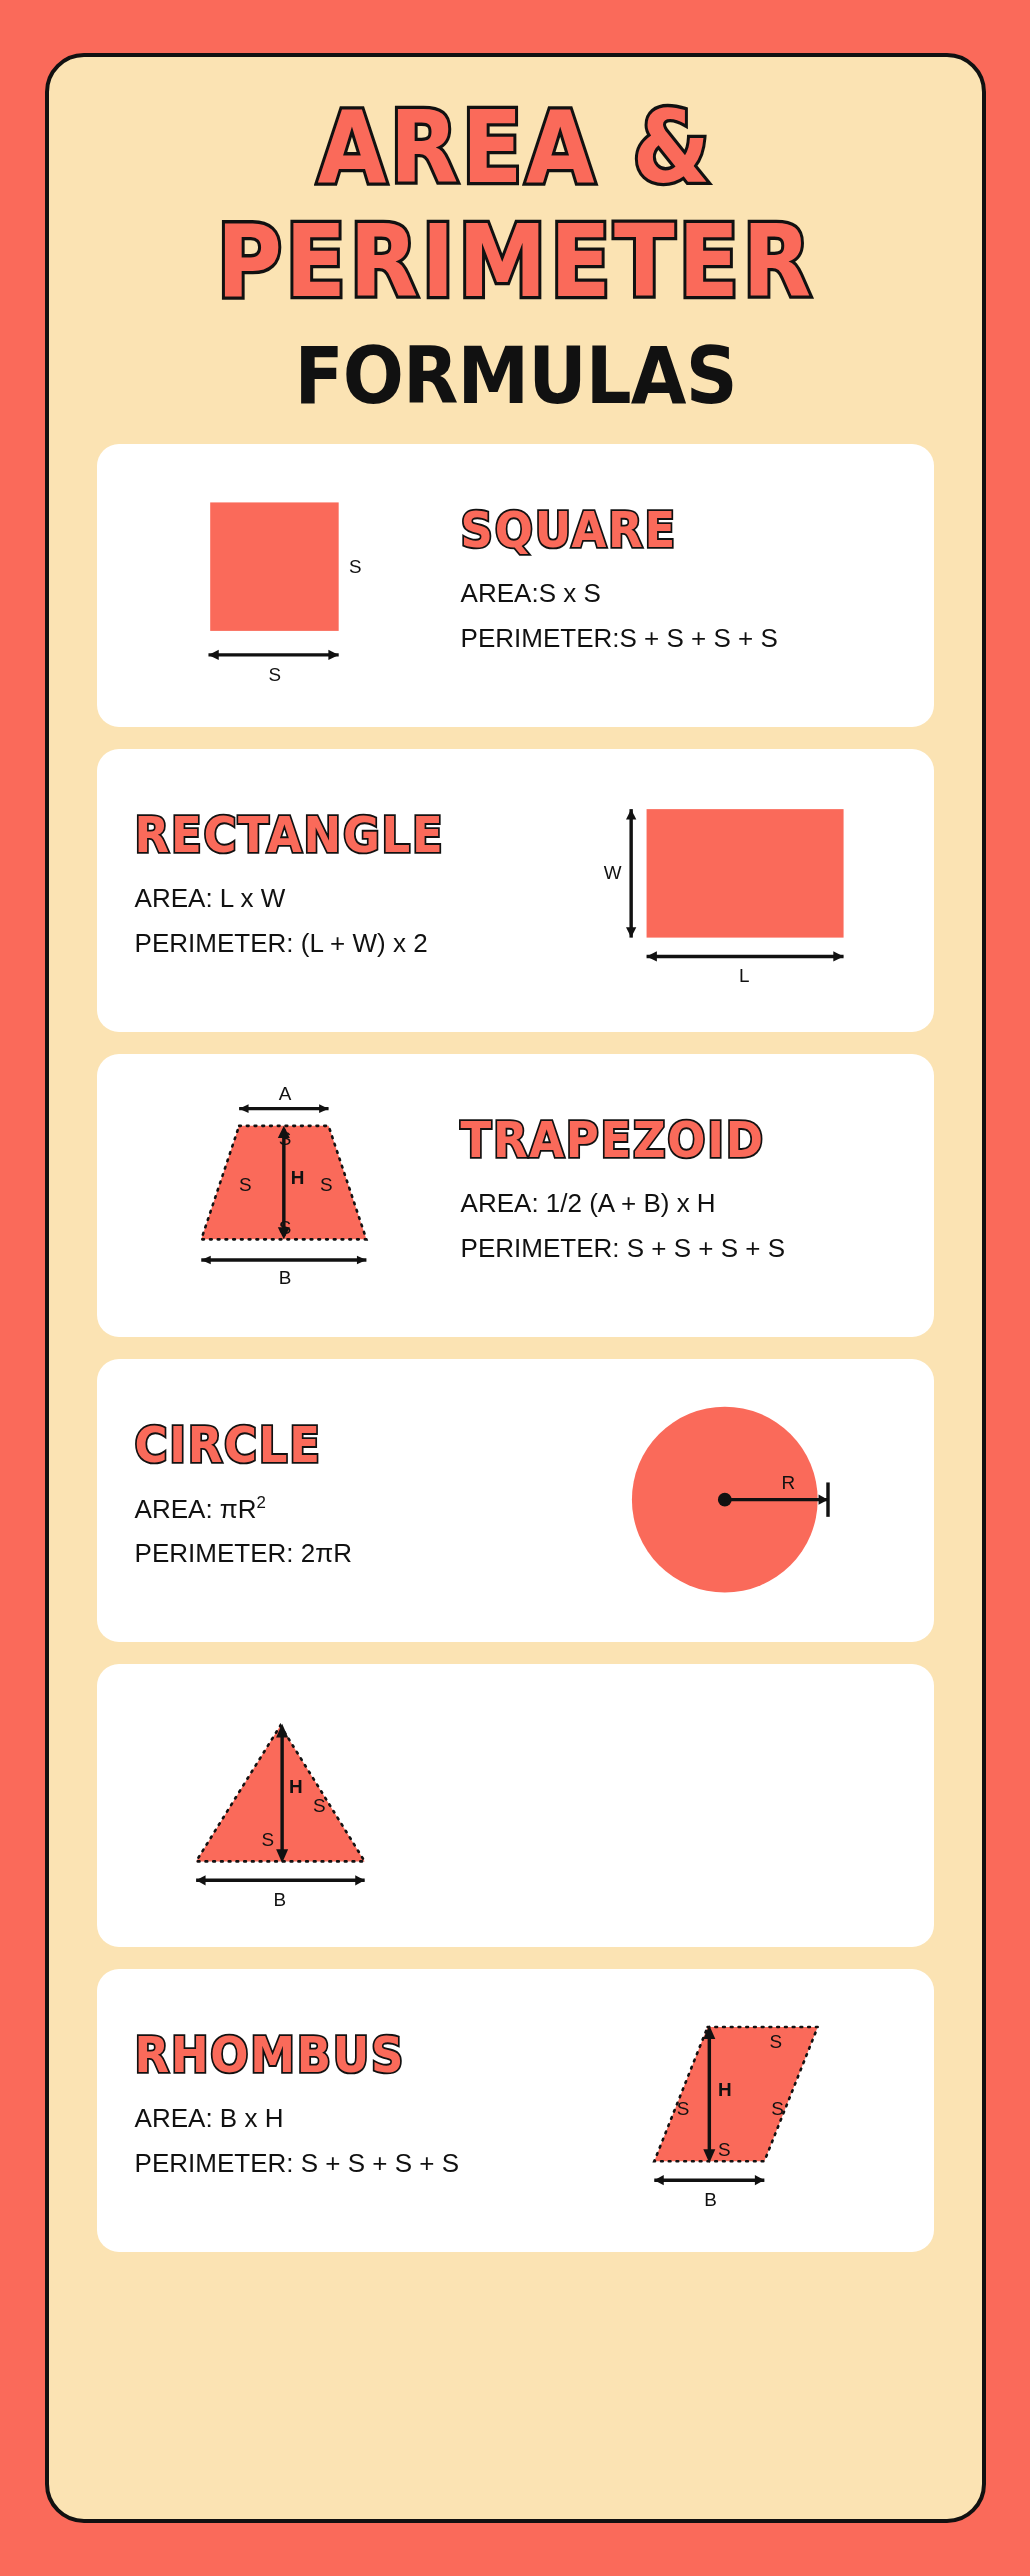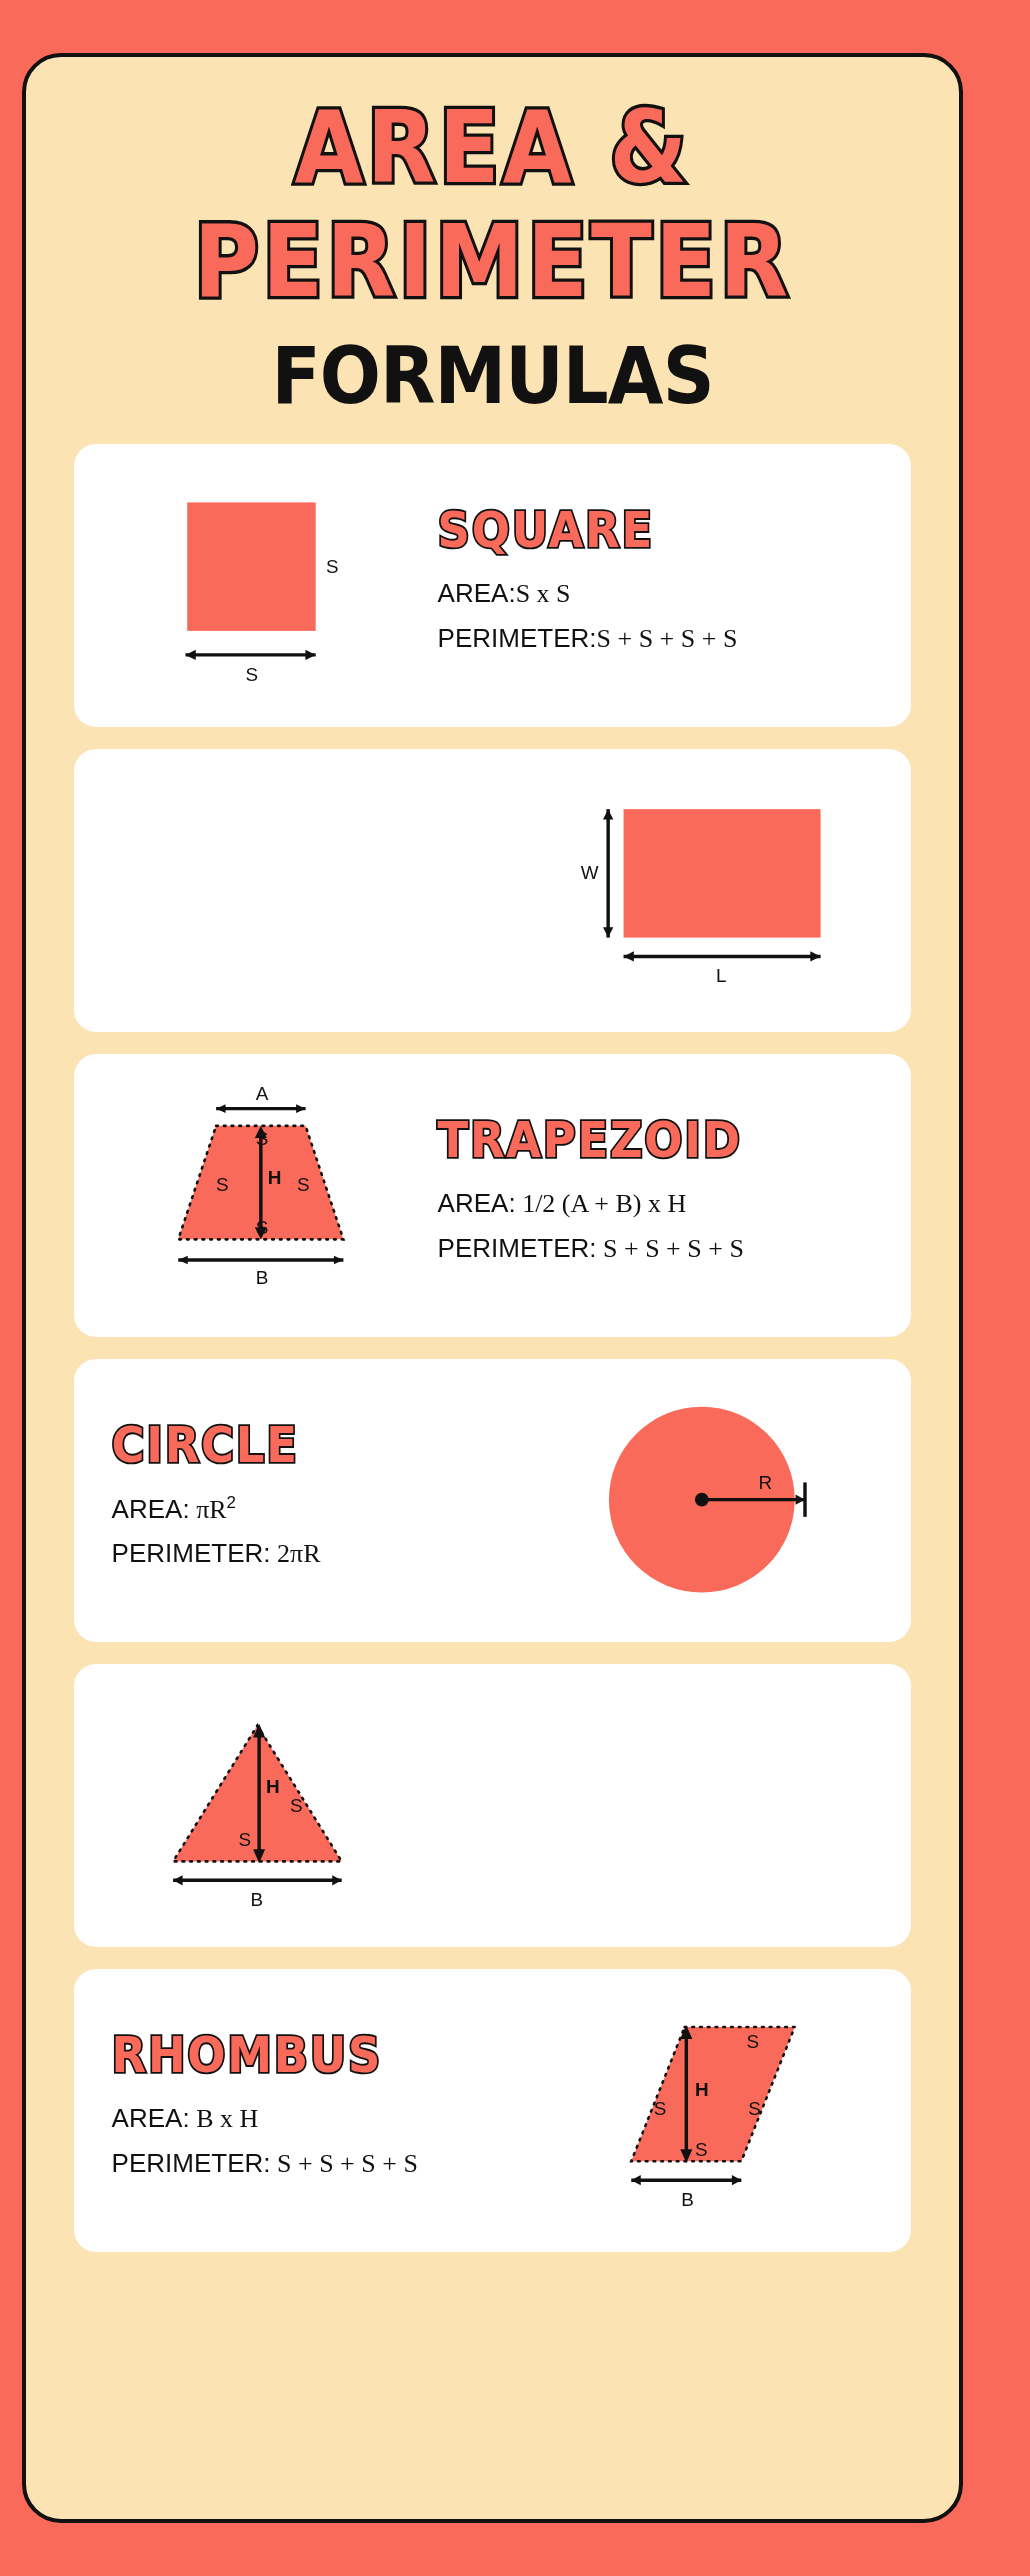--- a/index.html
+++ b/index.html
@@ -12,21 +12,21 @@
     background: #fa6a5a;
     font-family: "Liberation Sans", sans-serif;
     overflow: hidden;
   }
   .page {
     position: relative;
     width: 1030px;
     height: 2576px;
     background: #fa6a5a;
     box-sizing: border-box;
-    padding: 53px 22px;
+    padding: 53px 45px;
   }
   .card {
     position: relative;
     width: 941px;
     height: 2470px;
     box-sizing: border-box;
     background: #fbe3b3;
     border: 4.3px solid #111111;
     border-radius: 39px;
     overflow: hidden;
@@ -106,21 +106,21 @@
     transform-origin: left center;
     margin-bottom: 22px;
   }
   .formula {
     font-size: 26px;
     color: #111111;
     margin-bottom: 13.7px;
     white-space: nowrap;
   }
   .formula b { font-weight: normal; }
-  .formula span.val { font-weight: normal; font-family: Liberation Serif, serif; }
+  .formula span.val { font-weight: normal; }
   sup { font-size: 0.65em; vertical-align: super; }
 
   svg { display: block; overflow: visible; }
   .fillshape { fill: #fa6a5a; }
   .dashoutline {
     fill: none;
     stroke: #111111;
     stroke-width: 3;
     stroke-dasharray: 2 7;
     stroke-linecap: round;
@@ -177,20 +177,29 @@
             <line class="arrowline" x1="30" y1="20" x2="30" y2="170"></line>
             <polygon points="30,20 24,32 36,32" fill="#111"></polygon>
             <polygon points="30,170 24,158 36,158" fill="#111"></polygon>
             <text class="lbl" x="-2" y="102">W</text>
             <line class="arrowline" x1="48" y1="192" x2="278" y2="192"></line>
             <polygon points="48,192 60,186 60,198" fill="#111"></polygon>
             <polygon points="278,192 266,186 266,198" fill="#111"></polygon>
             <text class="lbl" x="156" y="222">L</text>
           </svg>
         </div>
+        <div class="text-cell left">
+          <div class="shape-name">RECTANGLE</div>
+          <div class="formula">
+            <b>AREA:</b><span class="val"> L x W</span>
+          </div>
+          <div class="formula">
+            <b>PERIMETER:</b><span class="val"> (L + W) x 2</span>
+          </div>
+        </div>
       </div>
 
       <div class="row">
         <div class="shape-cell">
           <svg width="258" height="215" viewBox="0 0 300 250">
             <line class="arrowline" x1="92" y1="24" x2="196" y2="24"></line>
             <polygon points="92,24 103,19 103,29" fill="#111"></polygon>
             <polygon points="196,24 185,19 185,29" fill="#111"></polygon>
             <text class="lbl" x="138" y="14">A</text>
 

